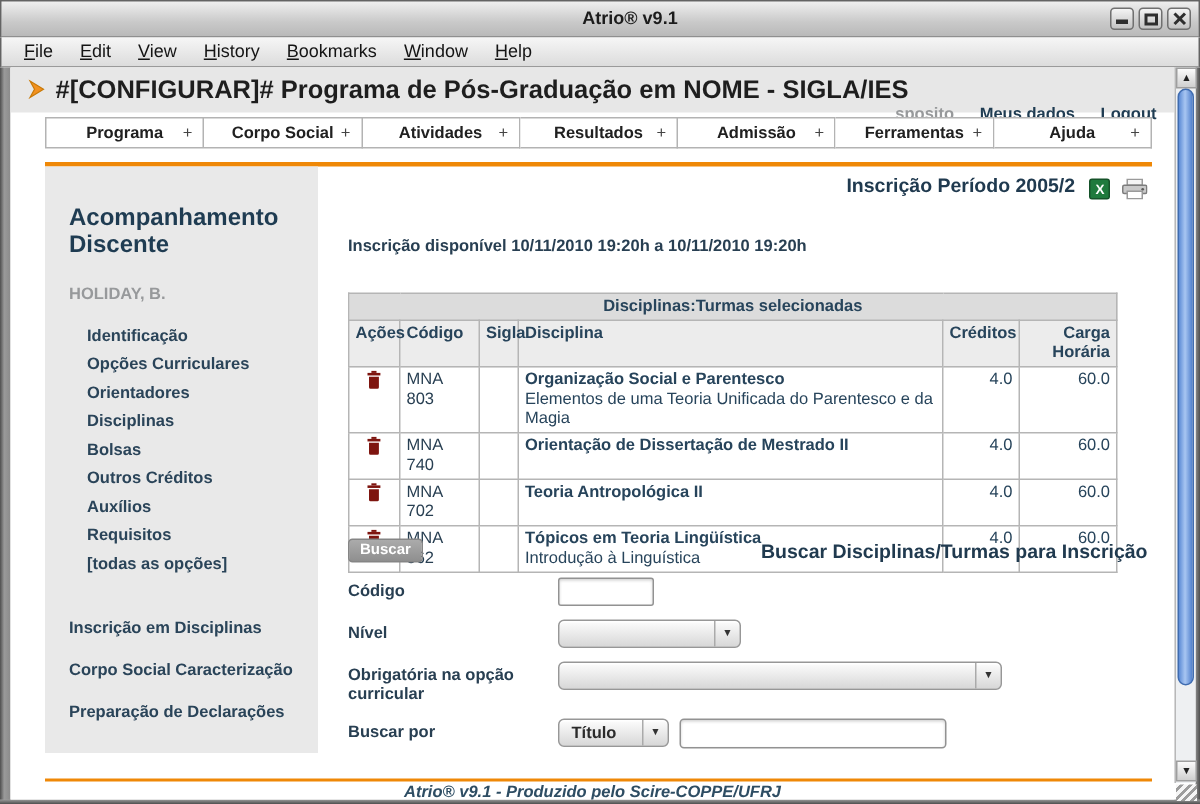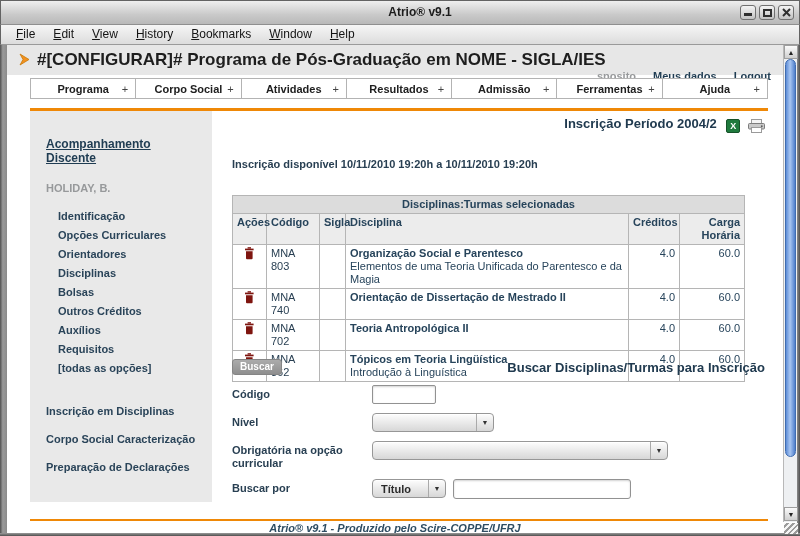--- a/index.html
+++ b/index.html
@@ -61,21 +61,21 @@
   .tab { flex:1; border:1px solid #b3b3b3; border-left:none; background:#fff; position:relative;
     font-size:11px; font-weight:bold; color:#202020; display:flex; align-items:center; justify-content:center; }
   .tab:first-child { border-left:1px solid #b3b3b3; }
   .tab .plus { position:absolute; right:7px; font-weight:normal; color:#444; }
 
   .rule-top    { position:absolute; left:23px; top:63px;  width:738px; height:3px; }
   .rule-bottom { position:absolute; left:23px; top:474px; width:738px; height:2px; }
 
   .sidebar { position:absolute; left:23px; top:66px; width:182px; height:391px; background:#e9e9e9;
     font-size:11px; font-weight:bold; color:#2a4459; padding:26px 10px 0 16px; }
-  .sb-title { font-size:12px; color:#1f3c52; margin-bottom:17px;text-decoration:underline; }
+  .sb-title { font-size:16px; color:#1f3c52; margin-bottom:17px; }
   .sb-student { color:#97999b; margin-bottom:13px; }
   .sb-list { list-style:none; margin-left:12px; }
   .sb-list li { line-height:19px; }
   .sb-group { margin-top:24px; }
   .sb-group li { line-height:19px; margin-bottom:9px; }
 
   .main-heading { position:absolute; left:225px; top:71px; width:533px; text-align:right;
     font-size:13px; font-weight:bold; color:#203a4f; }
   .main-heading .hicons { display:inline-block; vertical-align:-3px; margin-left:6px; }
   .excel-ic { display:inline-block; width:14px; height:14px; background:#1f7a3d; border:1px solid #155229;
@@ -218,21 +218,21 @@
       <li>[todas as opções]</li>
     </ul>
     <ul class="sb-list sb-group" style="margin-left:0">
       <li>Inscrição em Disciplinas</li>
       <li>Corpo Social Caracterização</li>
       <li>Preparação de Declarações</li>
     </ul>
   </div>
 
   <div class="main-heading">
-    <span>Inscrição Período 2004/2</span>
+    <span>Inscrição Período 2005/2</span>
     <span class="hicons">
       <span class="excel-ic">X</span>
       <svg class="printer-ic" width="17" height="14" viewBox="0 0 17 14">
         <rect x="3.5" y="0.5" width="10" height="4" fill="#f4f4f4" stroke="#9a9a9a"></rect>
         <rect x="0.5" y="4.5" width="16" height="5.5" rx="1" fill="#c9c9c9" stroke="#7d7d7d"></rect>
         <circle cx="13.8" cy="7.2" r="0.9" fill="#5a5a5a"></circle>
         <rect x="3.5" y="8.5" width="10" height="5" fill="#ffffff" stroke="#9a9a9a"></rect>
       </svg>
     </span>
   </div>

